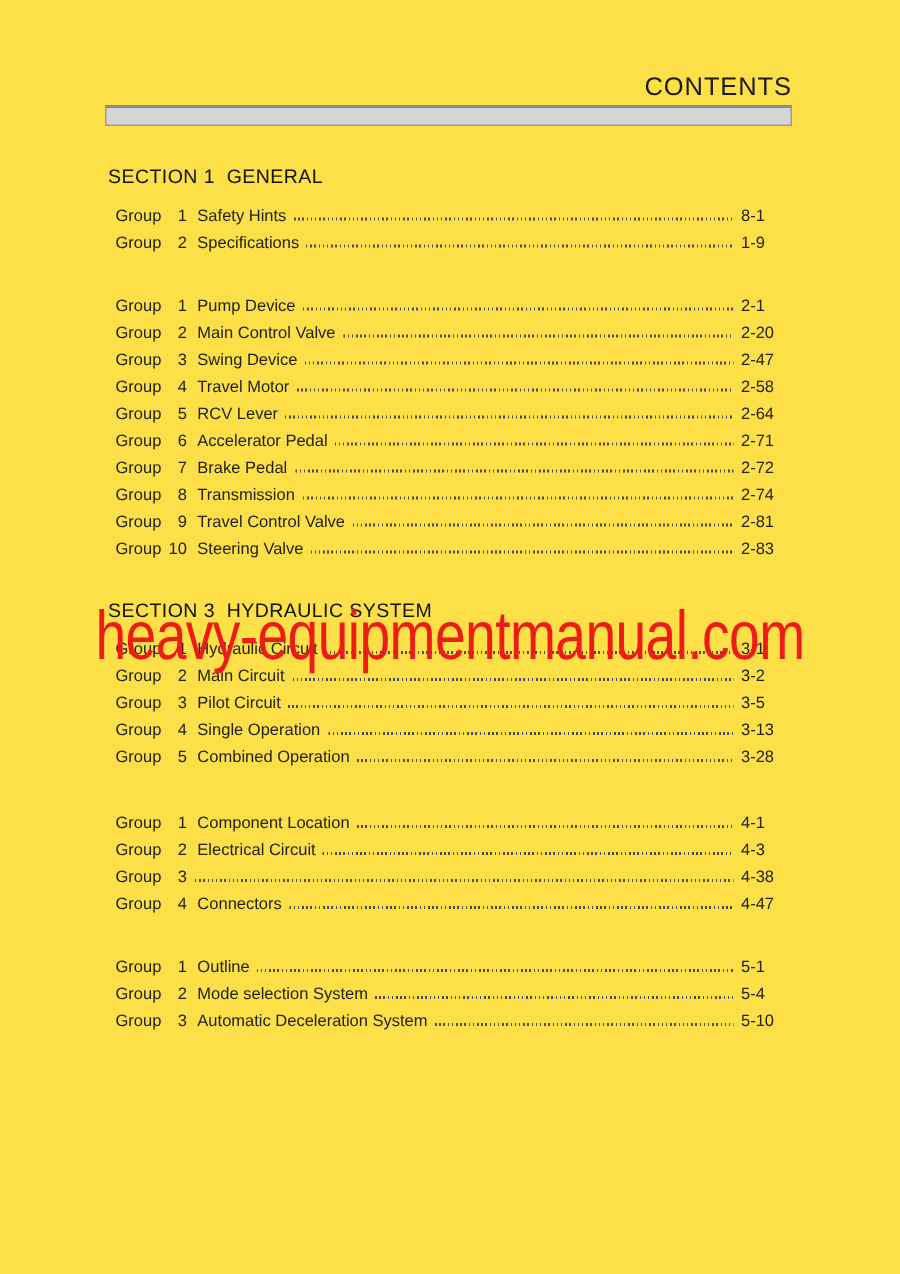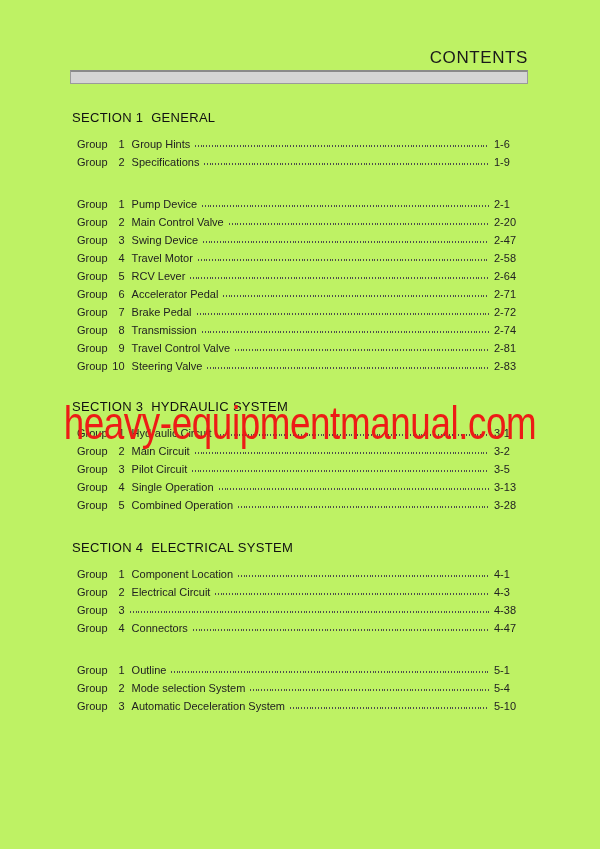--- a/index.html
+++ b/index.html
@@ -4,21 +4,21 @@
 <style>
   * { margin: 0; padding: 0; box-sizing: border-box; }
   html, body { background: #ffffff; }
   body {
     width: 600px; height: 849px;
     font-family: "Liberation Sans", sans-serif;
     color: #151515;
     position: relative;
     overflow: hidden;
   }
-  .page { position: absolute; inset: 0; background: #bef264; }
+  .page { position: absolute; inset: 0; background: #fde047; }
 
   
   .contents-title {
     position: absolute;
     top: 49px; right: 72px;
     font-size: 17px;
     line-height: 17px;
     letter-spacing: 0.6px;
     color: #1a1a1a;
   }
@@ -89,23 +89,23 @@
 
   <div class="header-bar"></div>
 
   <div class="sections">
   <div class="section">
     <div class="section-title">SECTION 1  GENERAL</div>
     <div class="groups">
   <div class="row">
     <span class="word">Group</span>
     <span class="no">1</span>
-    <span class="gtitle">Group Hints</span>
-    <span class="leader"></span>
-    <span class="pagenum">1-6</span>
+    <span class="gtitle">Safety Hints</span>
+    <span class="leader"></span>
+    <span class="pagenum">8-1</span>
   </div>
 
   <div class="row">
     <span class="word">Group</span>
     <span class="no">2</span>
     <span class="gtitle">Specifications</span>
     <span class="leader"></span>
     <span class="pagenum">1-9</span>
   </div>
 </div>
@@ -234,21 +234,20 @@
     <span class="word">Group</span>
     <span class="no">5</span>
     <span class="gtitle">Combined Operation</span>
     <span class="leader"></span>
     <span class="pagenum">3-28</span>
   </div>
 </div>
   </div>
 
   <div class="section">
-    <div class="section-title">SECTION 4  ELECTRICAL SYSTEM</div>
     <div class="groups">
   <div class="row">
     <span class="word">Group</span>
     <span class="no">1</span>
     <span class="gtitle">Component Location</span>
     <span class="leader"></span>
     <span class="pagenum">4-1</span>
   </div>
 
   <div class="row">

